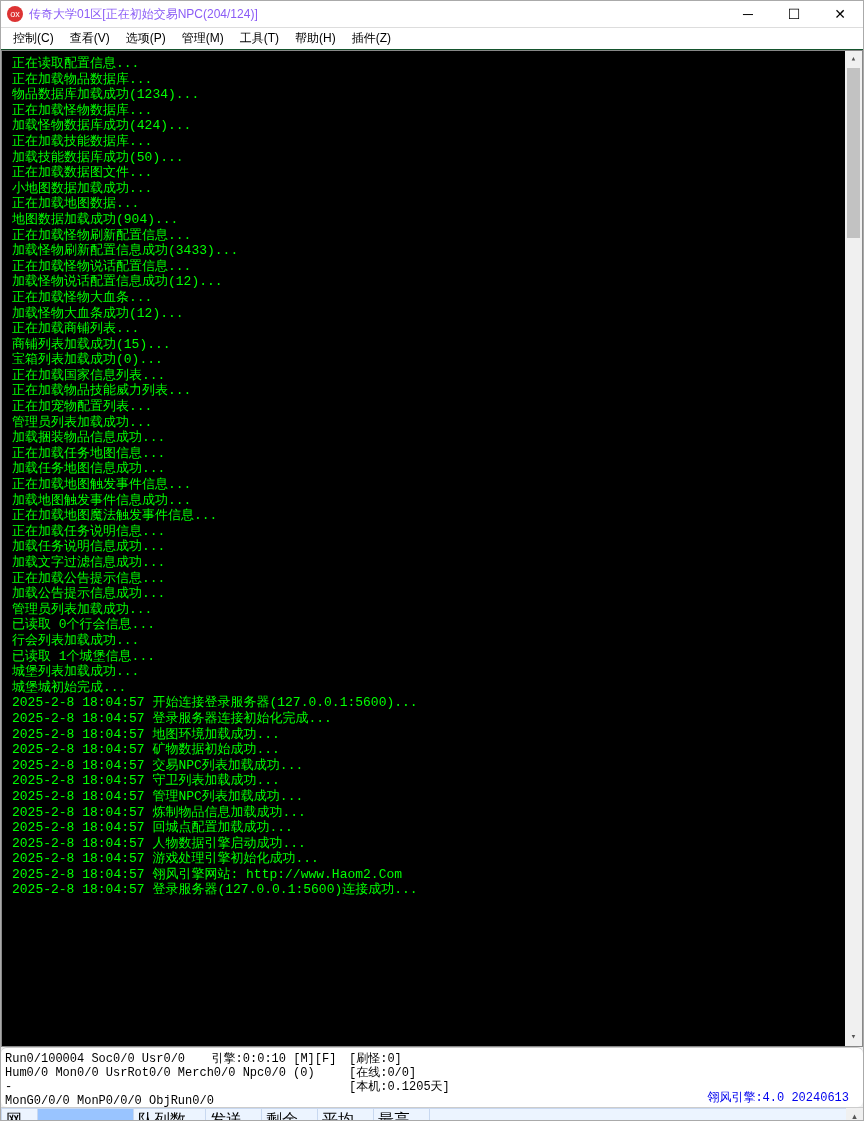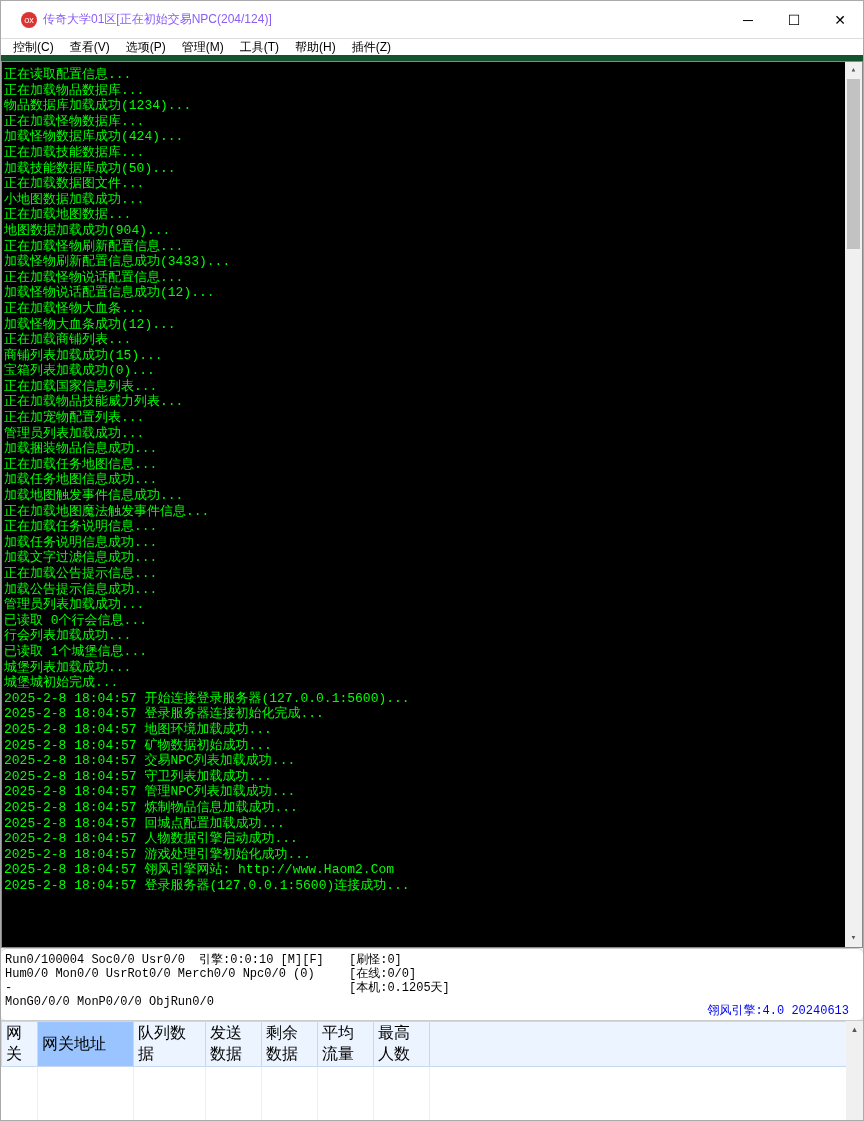--- a/index.html
+++ b/index.html
@@ -6,25 +6,25 @@
   body {
     font-family: "Microsoft YaHei", "SimSun", Arial, sans-serif;
     font-size: 12px;
     background: #f0f0f0;
     width: 864px;
     height: 1121px;
     overflow: hidden;
     border: 1px solid #aaa;
   }
   .titlebar {
-    height: 38px;
+    height: 27px;
     background: #fff;
     display: flex;
     align-items: center;
-    padding-left: 20px;
+    padding-left: 6px;
     border-bottom: 1px solid #ddd;
   }
   .titlebar .app-icon {
     width: 16px; height: 16px;
     border-radius: 50%;
     background: #d33;
     color: #fff;
     font-size: 9px;
     display: inline-flex;
     align-items: center;
@@ -37,35 +37,35 @@
     display: inline-flex; align-items: center; justify-content: center;
     font-size: 14px; color: #000;
     cursor: pointer;
   }
   .menubar {
     height: 22px;
     background: #fff;
     display: flex;
     align-items: center;
     padding-left: 4px;
-    border-bottom: 6px solid #14532d;
+    border-bottom: 1px solid #14532d;
     font-size: 12px;
   }
   .menubar .menu-item {
     padding: 2px 8px;
     cursor: pointer;
   }
   .console {
     background: #000;
     color: #0f0;
     font-family: "NSimSun","SimSun","Courier New",monospace;
     font-size: 13px;
     line-height: 15.6px;
-    padding: 5px 2px;
-    height: 887px;
+    padding: 5px 10px;
+    height: 997px;
     overflow: hidden;
     position: relative;
     border: 1px solid #888;
     margin: 0;
   }
   .console .scrollbar {
     position: absolute;
     right: 0; top: 0; bottom: 0;
     width: 17px;
     background: #f0f0f0;
@@ -87,28 +87,28 @@
     height: 170px;
     background: #c2c2c2;
   }
   .console-line { white-space: pre; color: #00ff00; }
   .statusblock {
     background: #fff;
     font-family: "NSimSun","SimSun","Courier New",monospace;
     font-size: 12px;
     padding: 4px 4px;
     position: relative;
-    height: 72px;
+    height: 60px;
     border-top: 1px solid #ccc;
     line-height: 14px;
     border-radius: 6px;
   }
   .statusblock .row { display: flex; }
   .statusblock .c1 { width: 194px; }
-  .statusblock .c2 { width: 150px; }
+  .statusblock .c2 { width: 150px; text-align: center; }
   .statusblock .c3 { width: 300px; }
   .statusblock .engine-label {
     position: absolute;
     right: 14px;
     bottom: 2px;
     color: #00e;
   }
   .tablewrap {
     background: #fff;
     height: 120px;
@@ -189,20 +189,21 @@
     <div class="console-line">正在加载商铺列表...</div>
     <div class="console-line">商铺列表加载成功(15)...</div>
     <div class="console-line">宝箱列表加载成功(0)...</div>
     <div class="console-line">正在加载国家信息列表...</div>
     <div class="console-line">正在加载物品技能威力列表...</div>
     <div class="console-line">正在加宠物配置列表...</div>
     <div class="console-line">管理员列表加载成功...</div>
     <div class="console-line">加载捆装物品信息成功...</div>
     <div class="console-line">正在加载任务地图信息...</div>
     <div class="console-line">加载任务地图信息成功...</div>
+    <div class="console-line">正在加载地图触发事件信息...</div>
     <div class="console-line">加载地图触发事件信息成功...</div>
     <div class="console-line">正在加载地图魔法触发事件信息...</div>
     <div class="console-line">正在加载任务说明信息...</div>
     <div class="console-line">加载任务说明信息成功...</div>
     <div class="console-line">加载文字过滤信息成功...</div>
     <div class="console-line">正在加载公告提示信息...</div>
     <div class="console-line">加载公告提示信息成功...</div>
     <div class="console-line">管理员列表加载成功...</div>
     <div class="console-line">已读取 0个行会信息...</div>
     <div class="console-line">行会列表加载成功...</div>

